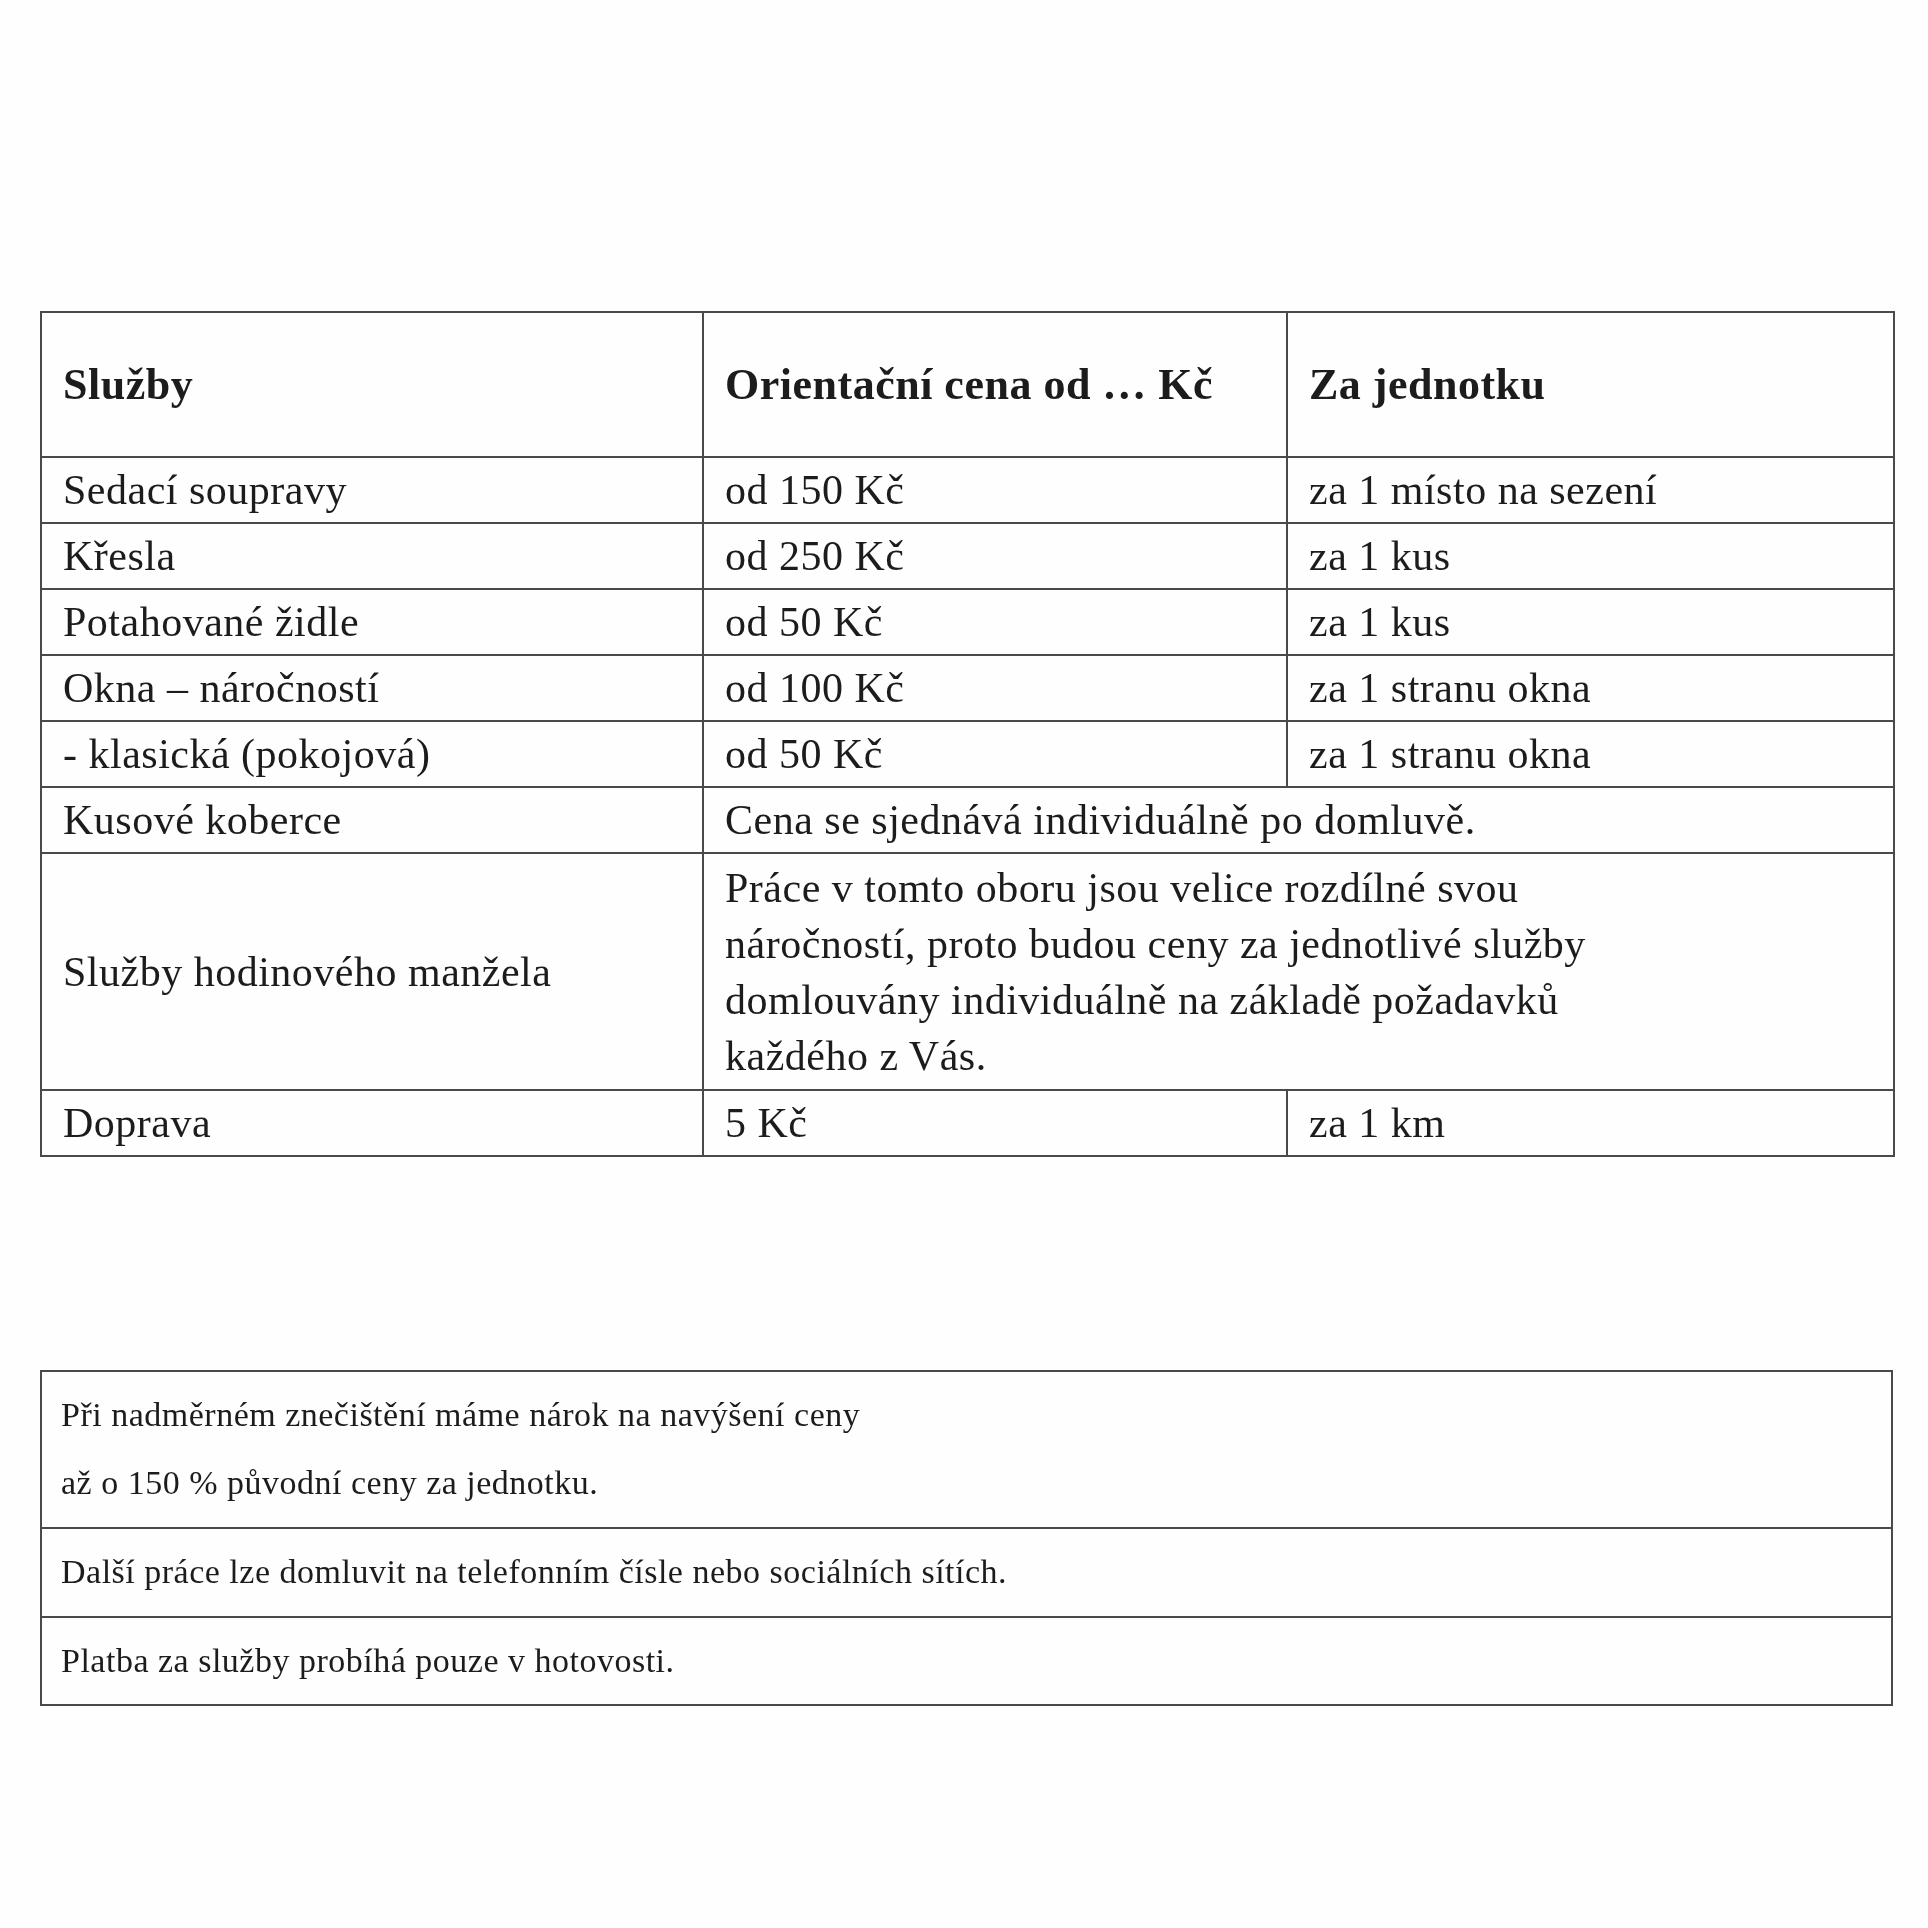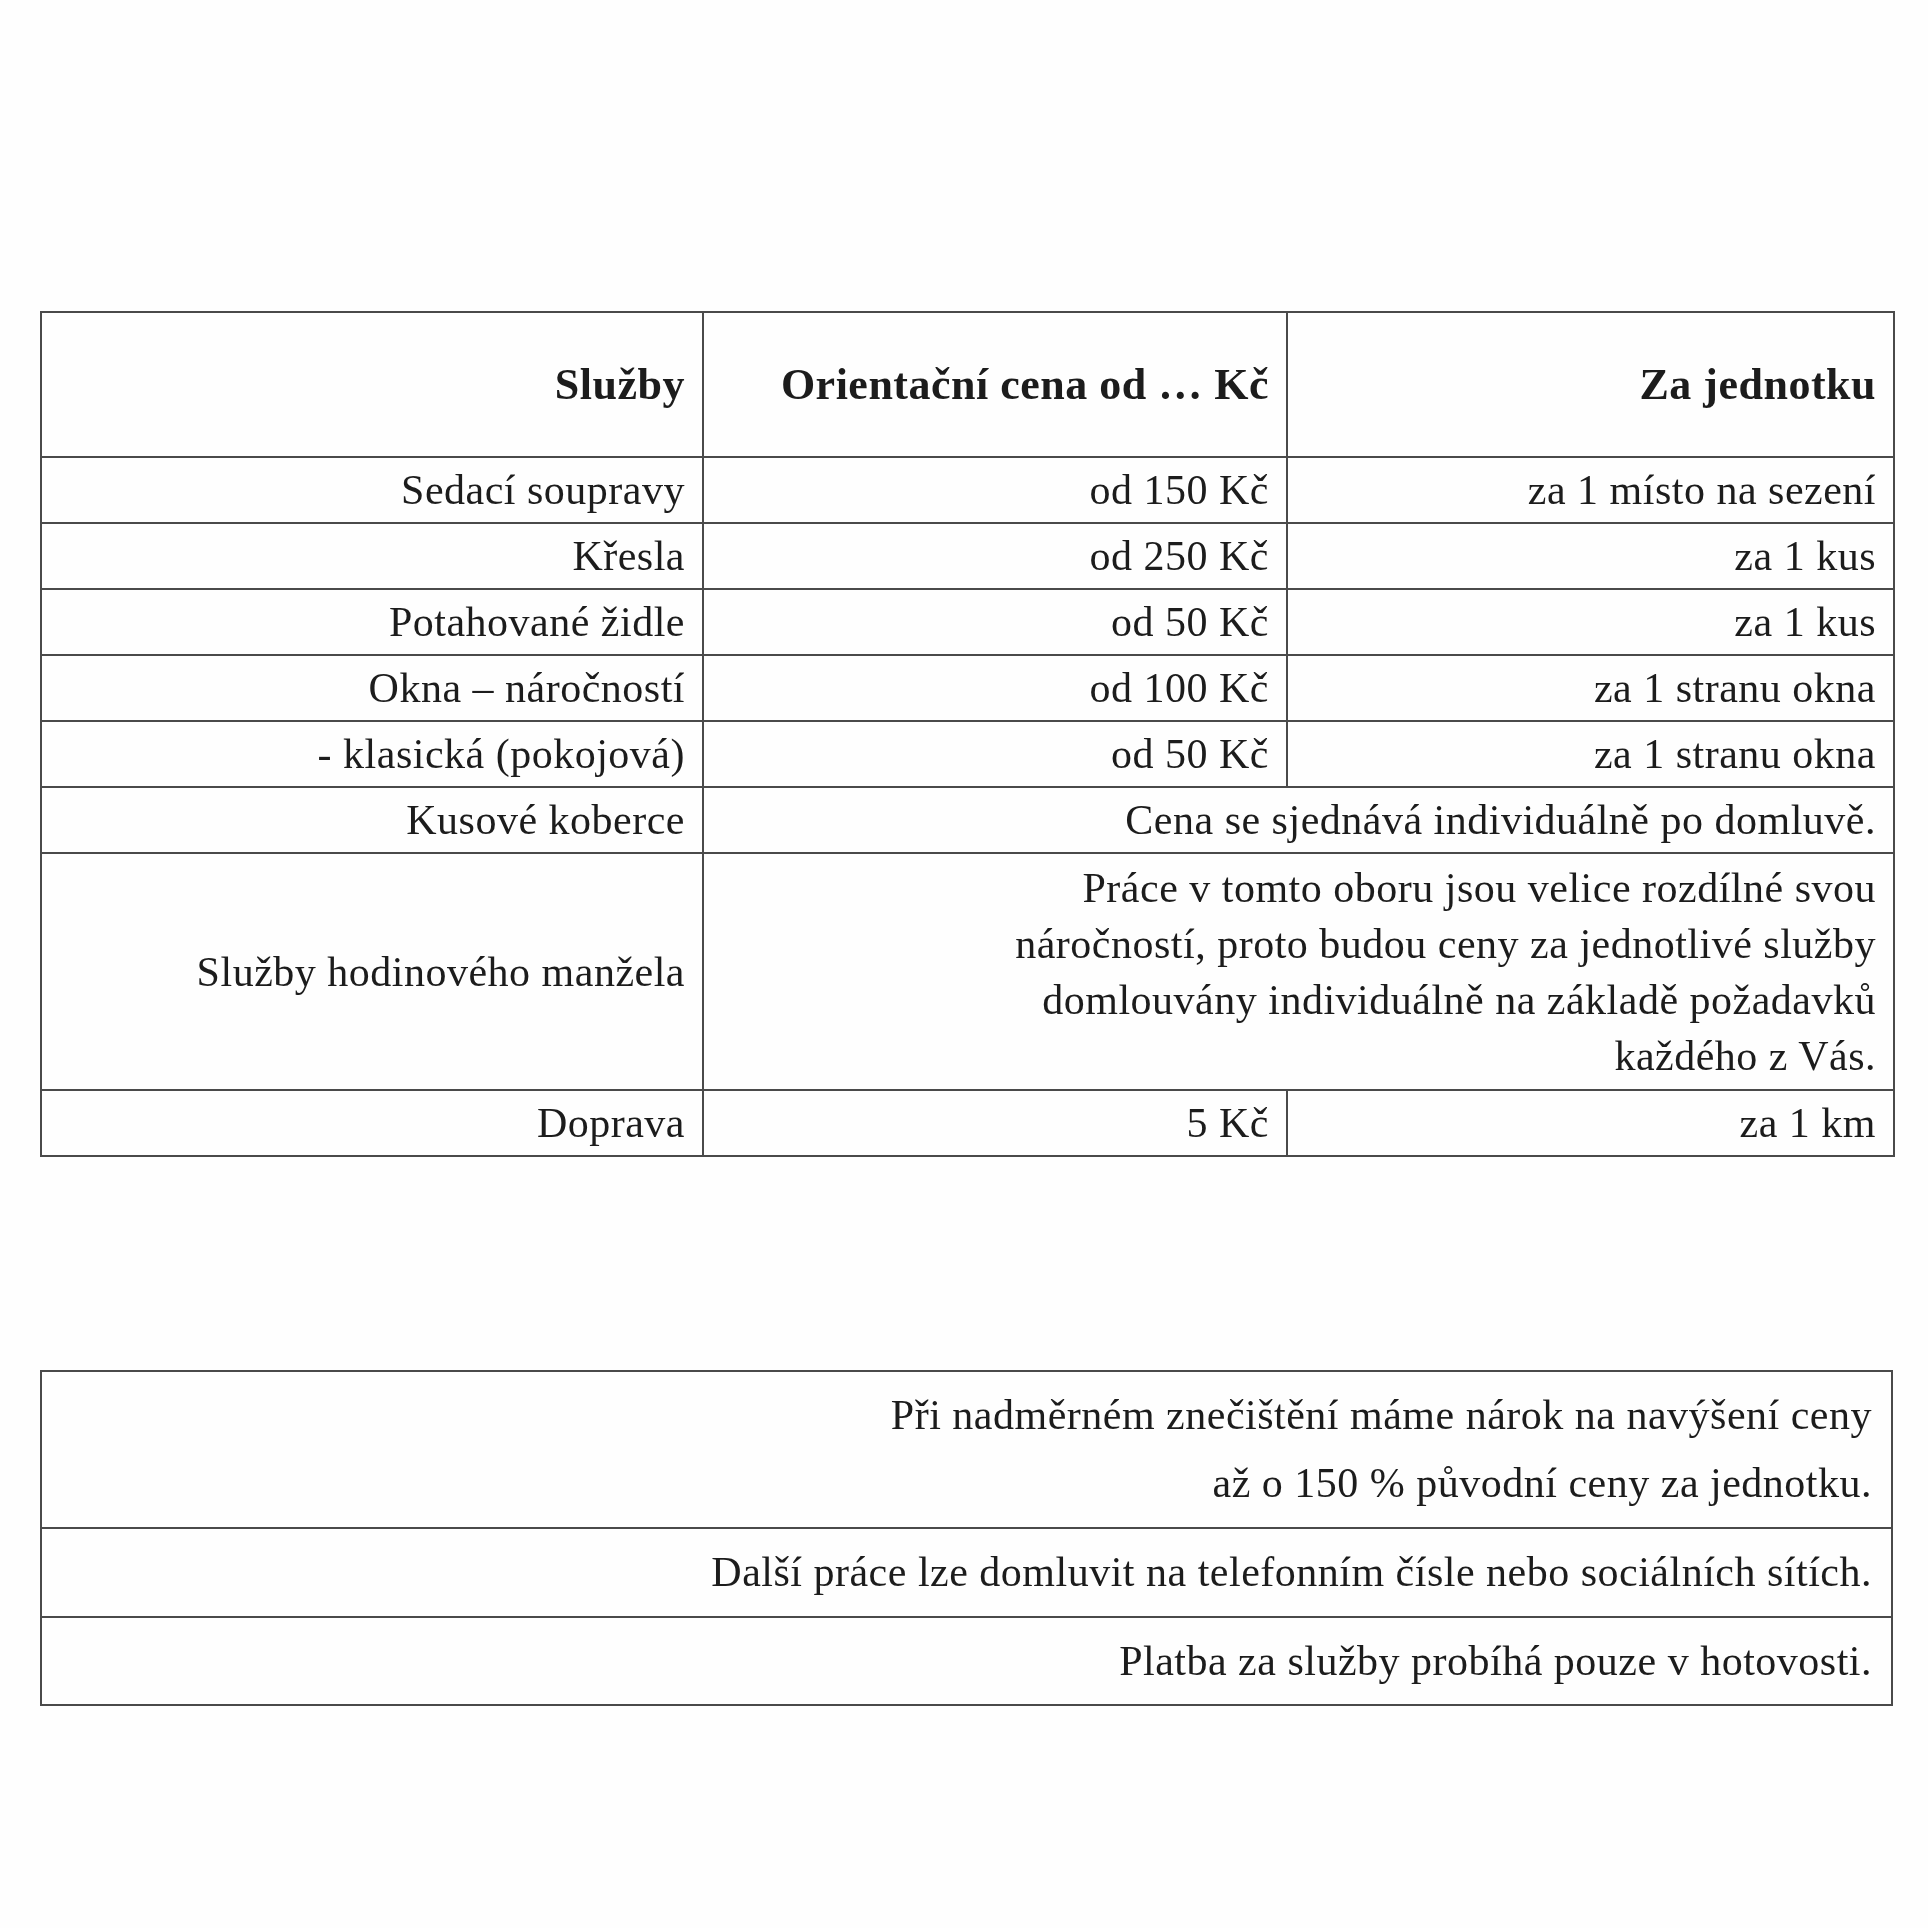--- a/index.html
+++ b/index.html
@@ -21,21 +21,21 @@
     left: 40px;
     top: 311px;
     width: 1853px;
     border-collapse: collapse;
     table-layout: fixed;
   }
   table.price-table td, table.price-table th {
     border: 2.8px solid #4a4a4a;
     font-size: 42px;
     font-weight: normal;
-    text-align: right;
+    text-align: left;
     vertical-align: middle;
     padding: 5.6px 17px 5.6px 21px;
     letter-spacing: 0.5px;
   }
   table.price-table th {
     font-weight: bold;
     height: 132px;
     font-size: 44px;
   }
   table.price-table tr.row { height: 66px; padding-left: 32px; }
@@ -46,22 +46,22 @@
   table.notes-box {
     position: absolute;
     left: 40px;
     top: 1370px;
     width: 1853px;
     border-collapse: collapse;
     table-layout: fixed;
   }
   table.notes-box td {
     border: 2.8px solid #4a4a4a;
-    font-size: 42px;
-    text-align: right;
+    font-size: 34px;
+    text-align: left;
     vertical-align: middle;
     padding: 9.4px 19px;
     letter-spacing: 0.5px;
   }
   table.notes-box tr.note-row-1 { height: 137px; }
   table.notes-box tr.note-row-2 { height: 62px; }
   table.notes-box tr.note-row-3 { height: 64px; }
   .note-line { line-height: 68px; }
 </style>
 </head>

